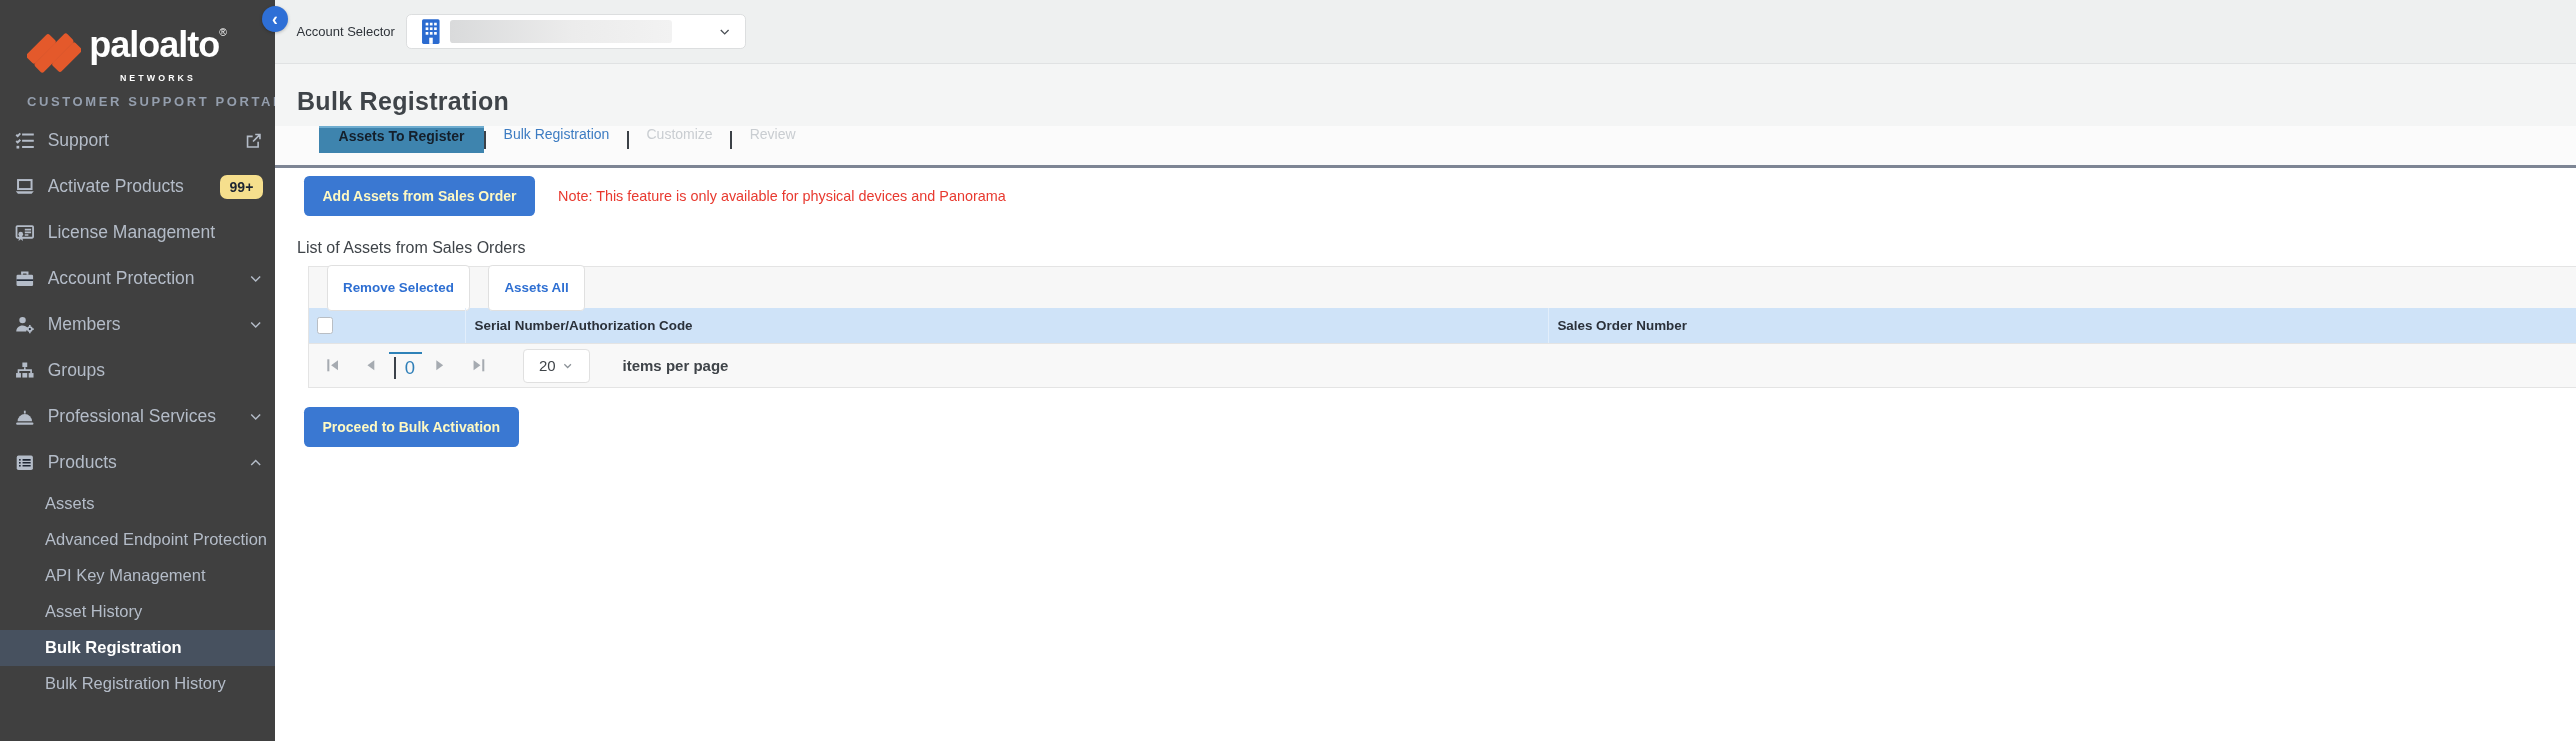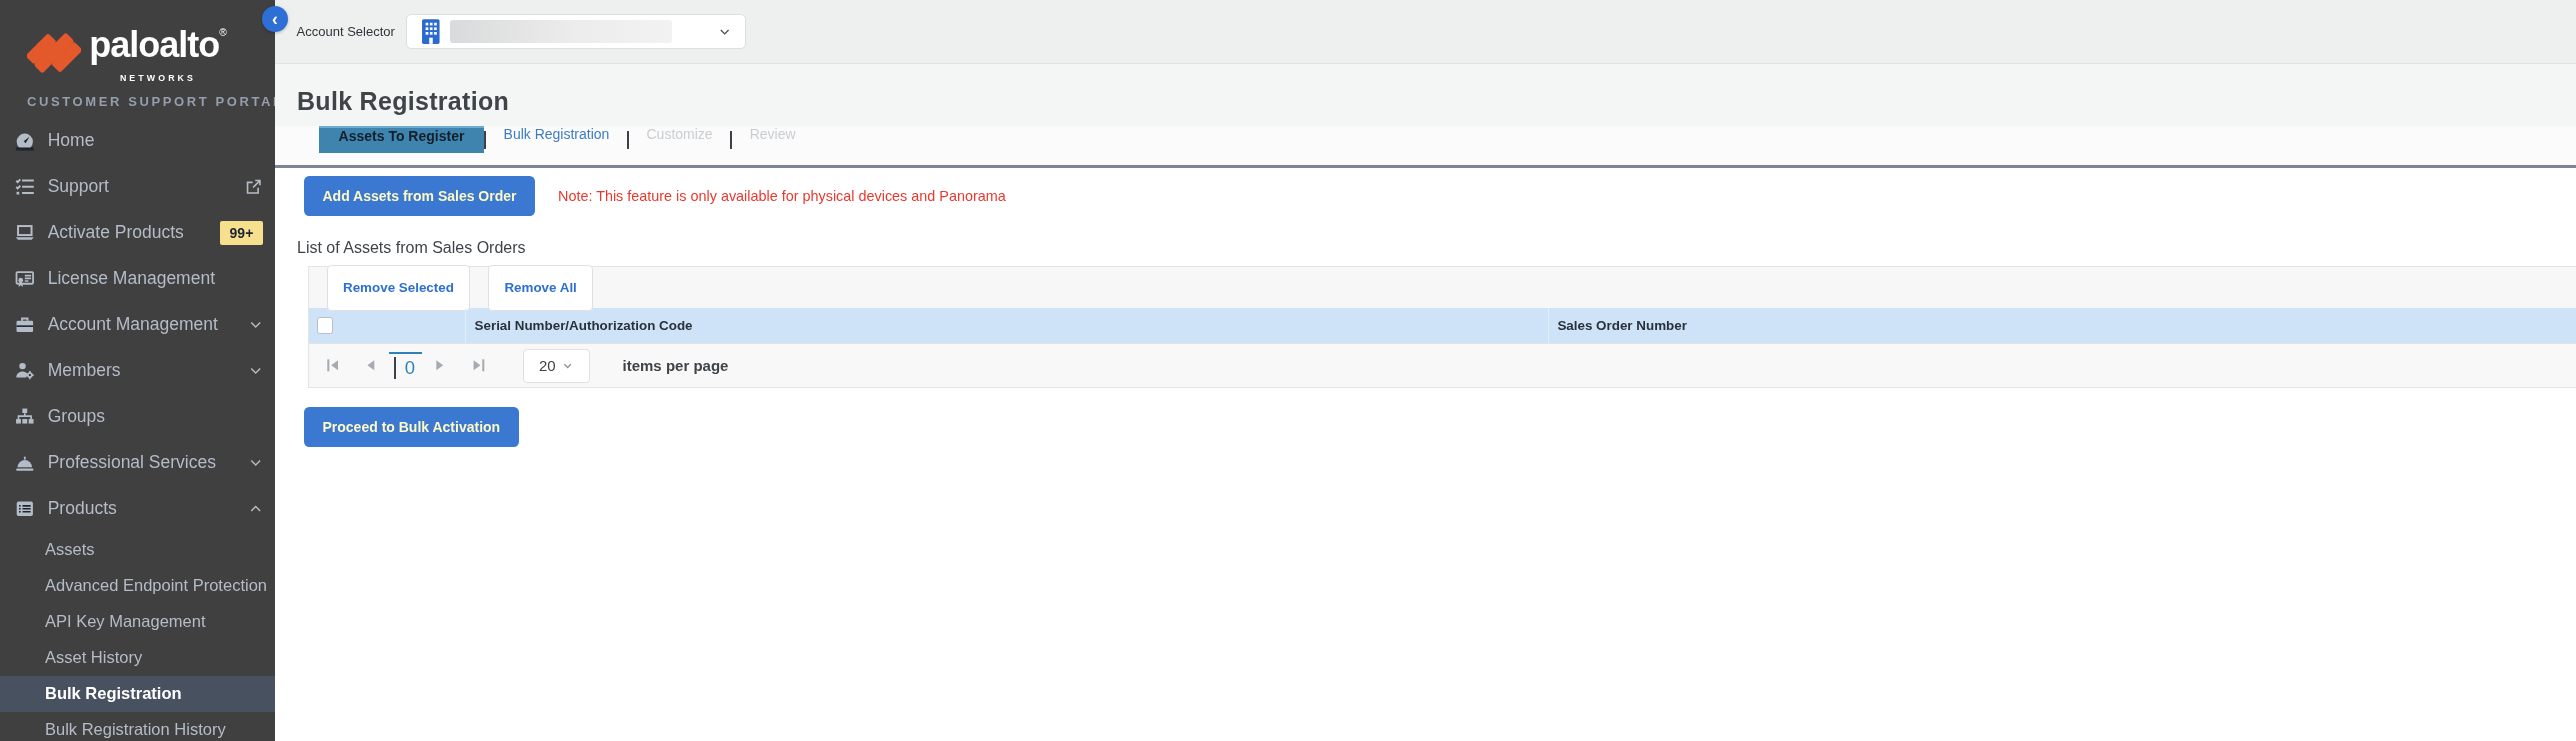--- a/index.html
+++ b/index.html
@@ -15,21 +15,21 @@
   .brand-name { color:#fff; font-size:36px; font-weight:bold; letter-spacing:-1px; line-height:36px; }
   .brand-reg { color:#fff; font-size:10.3px; vertical-align:top; }
   .brand-sub { display:block; text-align:center; color:#fff; font-size:8.8px; font-weight:bold; letter-spacing:3.1px; margin-top:10px; }
   .portal-text { margin-top:11.3px; color:#949ead; font-size:13px; font-weight:bold; letter-spacing:2.6px; white-space:nowrap; }
   .collapse-btn { position:absolute; left:262px; top:6.2px; width:26px; height:26px; border-radius:50%; background:#2e6fd6; color:#fff; display:flex; align-items:center; justify-content:center; font-size:17.5px; font-weight:bold; z-index:20; box-shadow:0 1px 3.1px rgba(0,0,0,.25); }
   .nav { margin-top:7.7px; }
   .nav-item { height:46px; display:flex; align-items:center; padding:0 12.4px 0 13.4px; color:#b4bcc8; font-size:17.5px; cursor:pointer; }
   .nav-icon { width:23px; height:23px; margin-right:11.3px; flex:none; display:flex; align-items:center; justify-content:center; }
   .nav-label { flex:1 1 auto; white-space:nowrap; overflow:hidden; }
   .nav-trailing { flex:none; display:flex; align-items:center; }
-  .badge-yellow { background:#f6df8d; color:#1d2532; font-size:14px; font-weight:bold; padding:4.1px 9.3px; border-radius:2px; }
+  .badge-yellow { background:#f6df8d; color:#1d2532; font-size:14px; font-weight:bold; padding:4.1px 9.3px; border-radius:7px; }
   .sub-nav .sub-item { height:36px; display:flex; align-items:center; padding-left:45px; color:#b4bcc8; font-size:16.5px; cursor:pointer; white-space:nowrap; }
   .sub-nav .sub-item.selected { background:#47515f; color:#ffffff; font-weight:bold; }
 
   
   .main { flex:1 1 auto; display:flex; flex-direction:column; position:relative; background:#fff; min-width:0; }
 
   .topbar { height:64px; background:#eef0f0; border-bottom:0.5px solid #e0e2e3; display:flex; align-items:center; padding:0 26px 0 21.6px; }
   .acct-label { font-size:13px; color:#2f343a; margin-right:11.3px; white-space:nowrap; }
   .acct-box { width:340px; height:35px; background:#fff; border:0.5px solid #dcdedf; border-radius:5.2px; display:flex; align-items:center; padding:0 13.4px; cursor:pointer; }
   .acct-blur { flex:0 0 222px; height:23px; margin-left:10.3px; border-radius:3.1px; background:linear-gradient(90deg,#d9dadb, #ececec 55%, #f2f2f2); }
@@ -96,30 +96,20 @@
           <span class="brand-name">paloalto</span><span class="brand-reg">®</span>
           <span class="brand-sub">NETWORKS</span>
         </span>
       </div>
       <div class="portal-text">CUSTOMER SUPPORT PORTAL</div>
     </div>
 
     <nav class="nav">
       <div class="nav-item">
         <span class="nav-icon">
-          <svg class="icn" width="21.6" height="21.6" viewBox="0 0 24 24">
-              <circle cx="12" cy="13" r="9" fill="#b4bcc8"></circle>
-              <path fill="#1d2532" d="M10.8 12.6l6.4-5.2-4.3 7.3z"></path>
-              <rect fill="#1d2532" x="2" y="19.4" width="20" height="3.4"></rect>
-            </svg>
-        </span>
-        <span class="nav-label">Home</span>
-      </div>
-      <div class="nav-item">
-        <span class="nav-icon">
           <svg class="icn" width="21.6" height="21.6" viewBox="0 0 24 24" fill="none" stroke="#b4bcc8" stroke-width="2.2">
               <path d="M9 5h13M9 12h13M9 19h13"></path>
               <path d="M2.5 5.2l1.6 1.6L7 3.8M2.5 12.2l1.6 1.6L7 10.8"></path>
               <rect x="2.8" y="17.6" width="3" height="3" fill="#b4bcc8" stroke="none"></rect>
             </svg>
         </span>
         <span class="nav-label">Support</span>
         <span class="nav-trailing">
           <svg class="icn" width="17.5" height="17.5" viewBox="0 0 24 24" fill="none" stroke="#b4bcc8" stroke-width="2.2">
               <path d="M14 3.5h6.5V10M20.2 3.8L11 13M18 13.5V20.5H3.5V6H10.5"></path>
@@ -148,21 +138,21 @@
         <span class="nav-label">License Management</span>
       </div>
       <div class="nav-item">
         <span class="nav-icon">
           <svg class="icn" width="21.6" height="21.6" viewBox="0 0 24 24">
               <path d="M9 7.5V5h6v2.5" fill="none" stroke="#b4bcc8" stroke-width="2.2"></path>
               <rect x="2.8" y="7.5" width="18.4" height="12.5" rx="1.5" fill="#b4bcc8"></rect>
               <rect x="2.8" y="12.6" width="18.4" height="1.8" fill="#1d2532"></rect>
             </svg>
         </span>
-        <span class="nav-label">Account Management</span>
+        <span class="nav-label">Account Protection</span>
         <span class="nav-trailing">
           <svg class="chev icn" viewBox="0 0 24 24" fill="none" stroke="#b4bcc8" stroke-width="2.6">
               <path d="M4 8l8 8 8-8"></path>
             </svg>
         </span>
       </div>
       <div class="nav-item">
         <span class="nav-icon">
           <svg class="icn" width="21.6" height="21.6" viewBox="0 0 24 24">
               <circle cx="9.5" cy="6.8" r="3.6" fill="#b4bcc8"></circle>
@@ -316,21 +306,21 @@
       <div class="action-row">
         <button class="btn-blue">Add Assets from Sales Order</button>
         <span class="note-red">Note: This feature is only available for physical devices and Panorama</span>
       </div>
 
       <div class="list-heading">List of Assets from Sales Orders</div>
 
       <div class="grid">
         <div class="grid-toolbar">
           <button class="btn-white">Remove Selected</button>
-          <button class="btn-white">Remove All</button>
+          <button class="btn-white">Assets All</button>
         </div>
         <div class="grid-header">
           <div class="gh-cell col-cb">
             <span class="cb"></span>
           </div>
           <div class="gh-cell col-serial">Serial Number/Authorization Code</div>
           <div class="gh-cell col-so">Sales Order Number</div>
 
         </div>
         <div class="grid-pager">

